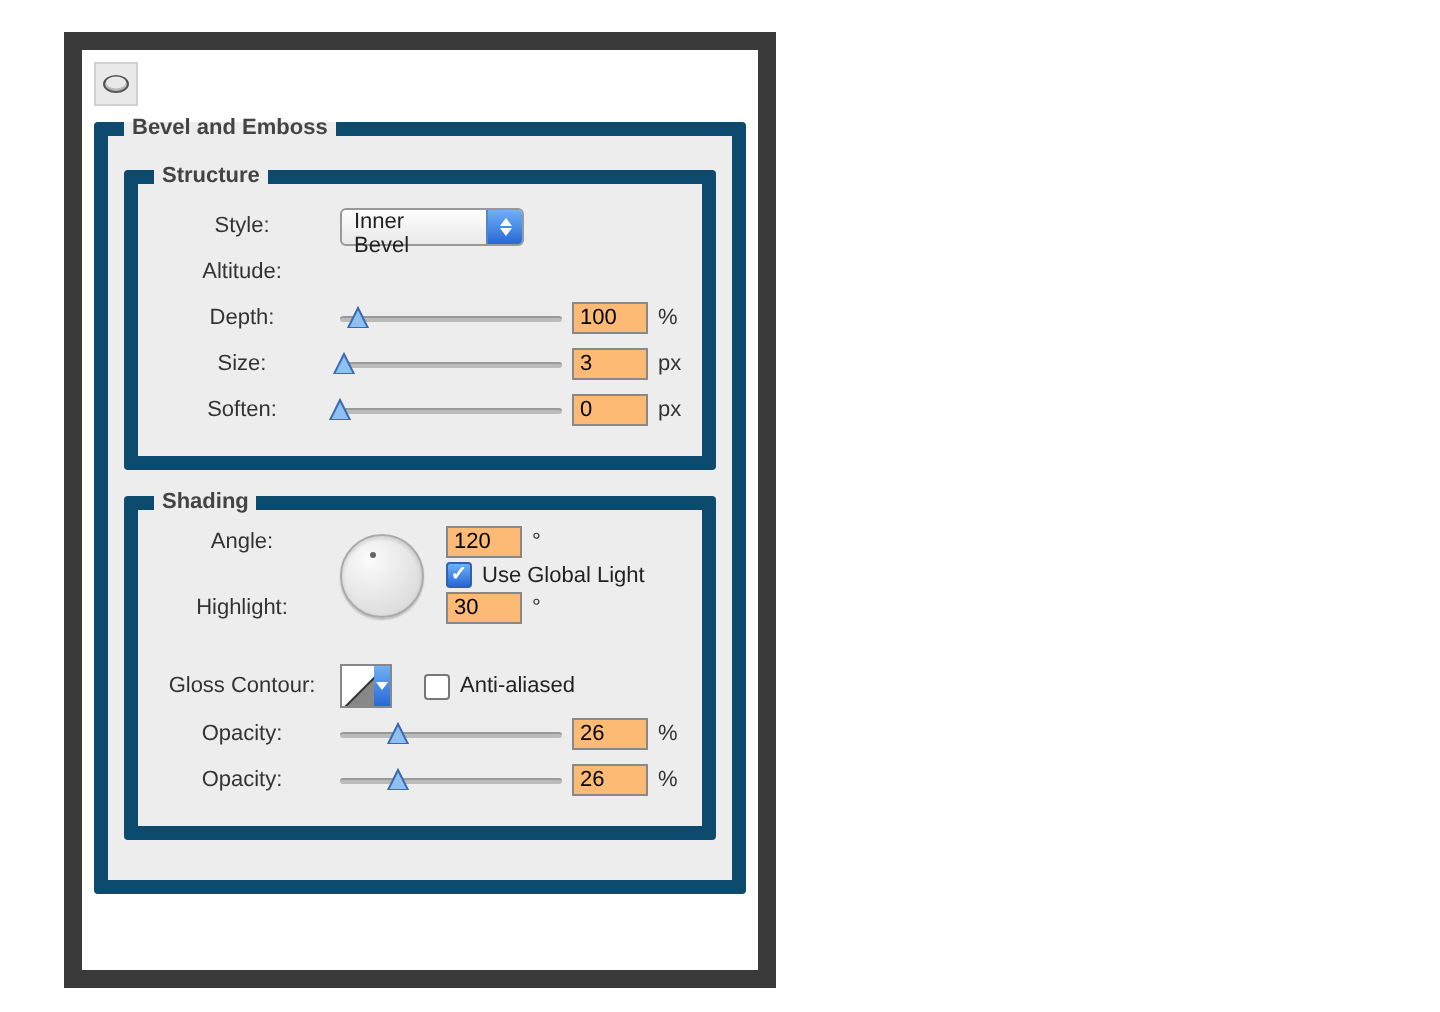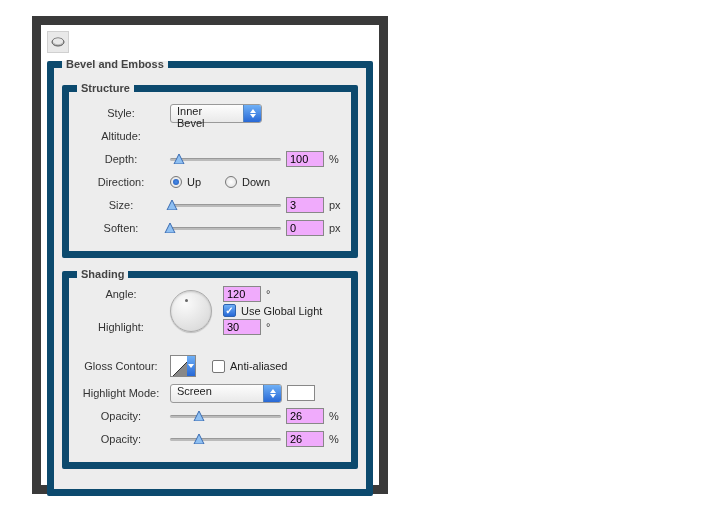--- a/index.html
+++ b/index.html
@@ -120,21 +120,21 @@
     position: absolute;
     top: 0px;
     width: 12px; height: 12px;
     transform: translateX(-50%);
   }
   .slider .thumb svg { display:block; }
   .txtbox {
     width: 38px;
     height: 16px;
     border: 1px solid #888;
-    background: #f0abfc;
+    background: #fdba74;
     font-size: 11px;
     padding: 0 3px;
     font-family: inherit;
   }
   .unit { color: #333; width: 14px; }
   .radio {
     width: 12px; height: 12px;
     border: 1px solid #777;
     border-radius: 50%;
     background: radial-gradient(#fff, #ddd);
@@ -261,28 +261,20 @@
             <div class="thumb" style="left:8%">
                 <svg width="12" height="12">
                   <polygon points="6,2 11,12 1,12" fill="#8fc0f2" stroke="#3a6bb0"></polygon>
                 </svg>
               </div>
           </div>
           <input class="txtbox" value="100" style="">
           <span class="unit">%</span>
         </div>
 
-        <div class="row">
-          <span class="label">Direction:</span>
-          <span class="radio checked"></span>
-          <span>Up</span>
-          <span style="width:14px"></span>
-          <span class="radio"></span>
-          <span>Down</span>
-        </div>
 
         <div class="row">
           <span class="label">Size:</span>
           <div class="slider">
             <div class="track"></div>
             <div class="thumb" style="left:2%">
                 <svg width="12" height="12">
                   <polygon points="6,2 11,12 1,12" fill="#8fc0f2" stroke="#3a6bb0"></polygon>
                 </svg>
               </div>
@@ -341,31 +333,20 @@
             </svg>
             <div class="drop">
                 <div class="tri-down"></div>
               </div>
           </div>
           <span style="width:6px"></span>
           <span class="chk"></span>
           <span>Anti-aliased</span>
         </div>
 
-        <div class="row" style="margin-top:6px">
-          <span class="label">Highlight Mode:</span>
-          <div class="select" style="width:112px">
-            <span class="sel-text">Screen</span>
-            <span class="sel-btn">
-                <span class="tri-up"></span>
-                <span class="tri-down"></span>
-              </span>
-          </div>
-          <div class="swatch" style="background:#ffffff"></div>
-        </div>
 
         <div class="row">
           <span class="label">Opacity:</span>
           <div class="slider">
             <div class="track"></div>
             <div class="thumb" style="left:26%">
                 <svg width="12" height="12">
                   <polygon points="6,2 11,12 1,12" fill="#8fc0f2" stroke="#3a6bb0"></polygon>
                 </svg>
               </div>

